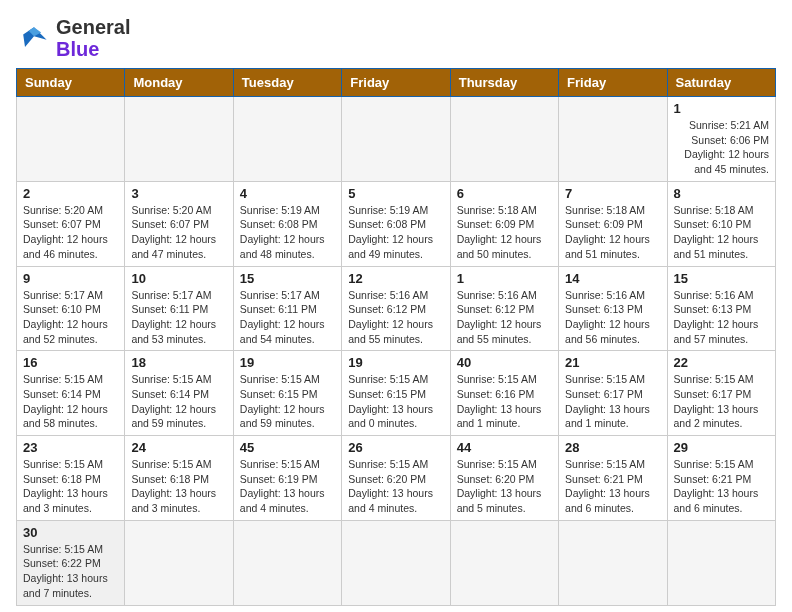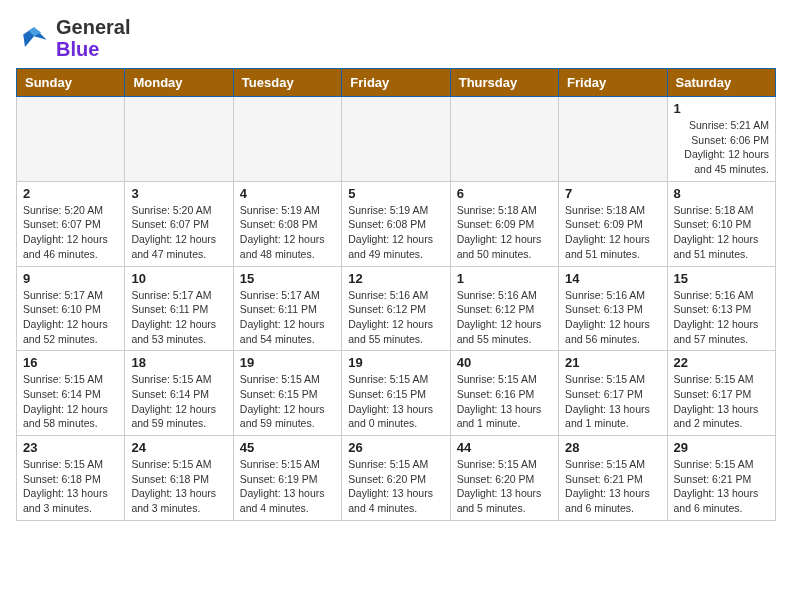--- a/index.html
+++ b/index.html
@@ -303,14 +303,28 @@
 Sunset: 6:21 PM
 Daylight: 13 hours and 6 minutes.</div>
         </td>
         <td>
           <span class="day-num">29</span>
           <div class="day-info" style="white-space: pre-line;">Sunrise: 5:15 AM
 Sunset: 6:21 PM
 Daylight: 13 hours and 6 minutes.</div>
         </td>
       </tr>
+      <tr class="last-row">
+        <td>
+          <span class="day-num">30</span>
+          <div class="day-info" style="white-space: pre-line;">Sunrise: 5:15 AM
+Sunset: 6:22 PM
+Daylight: 13 hours and 7 minutes.</div>
+        </td>
+        <td class="empty"></td>
+        <td class="empty"></td>
+        <td class="empty"></td>
+        <td class="empty"></td>
+        <td class="empty"></td>
+        <td class="empty"></td>
+      </tr>
     </tbody>
 </table>
 
 </body></html>

